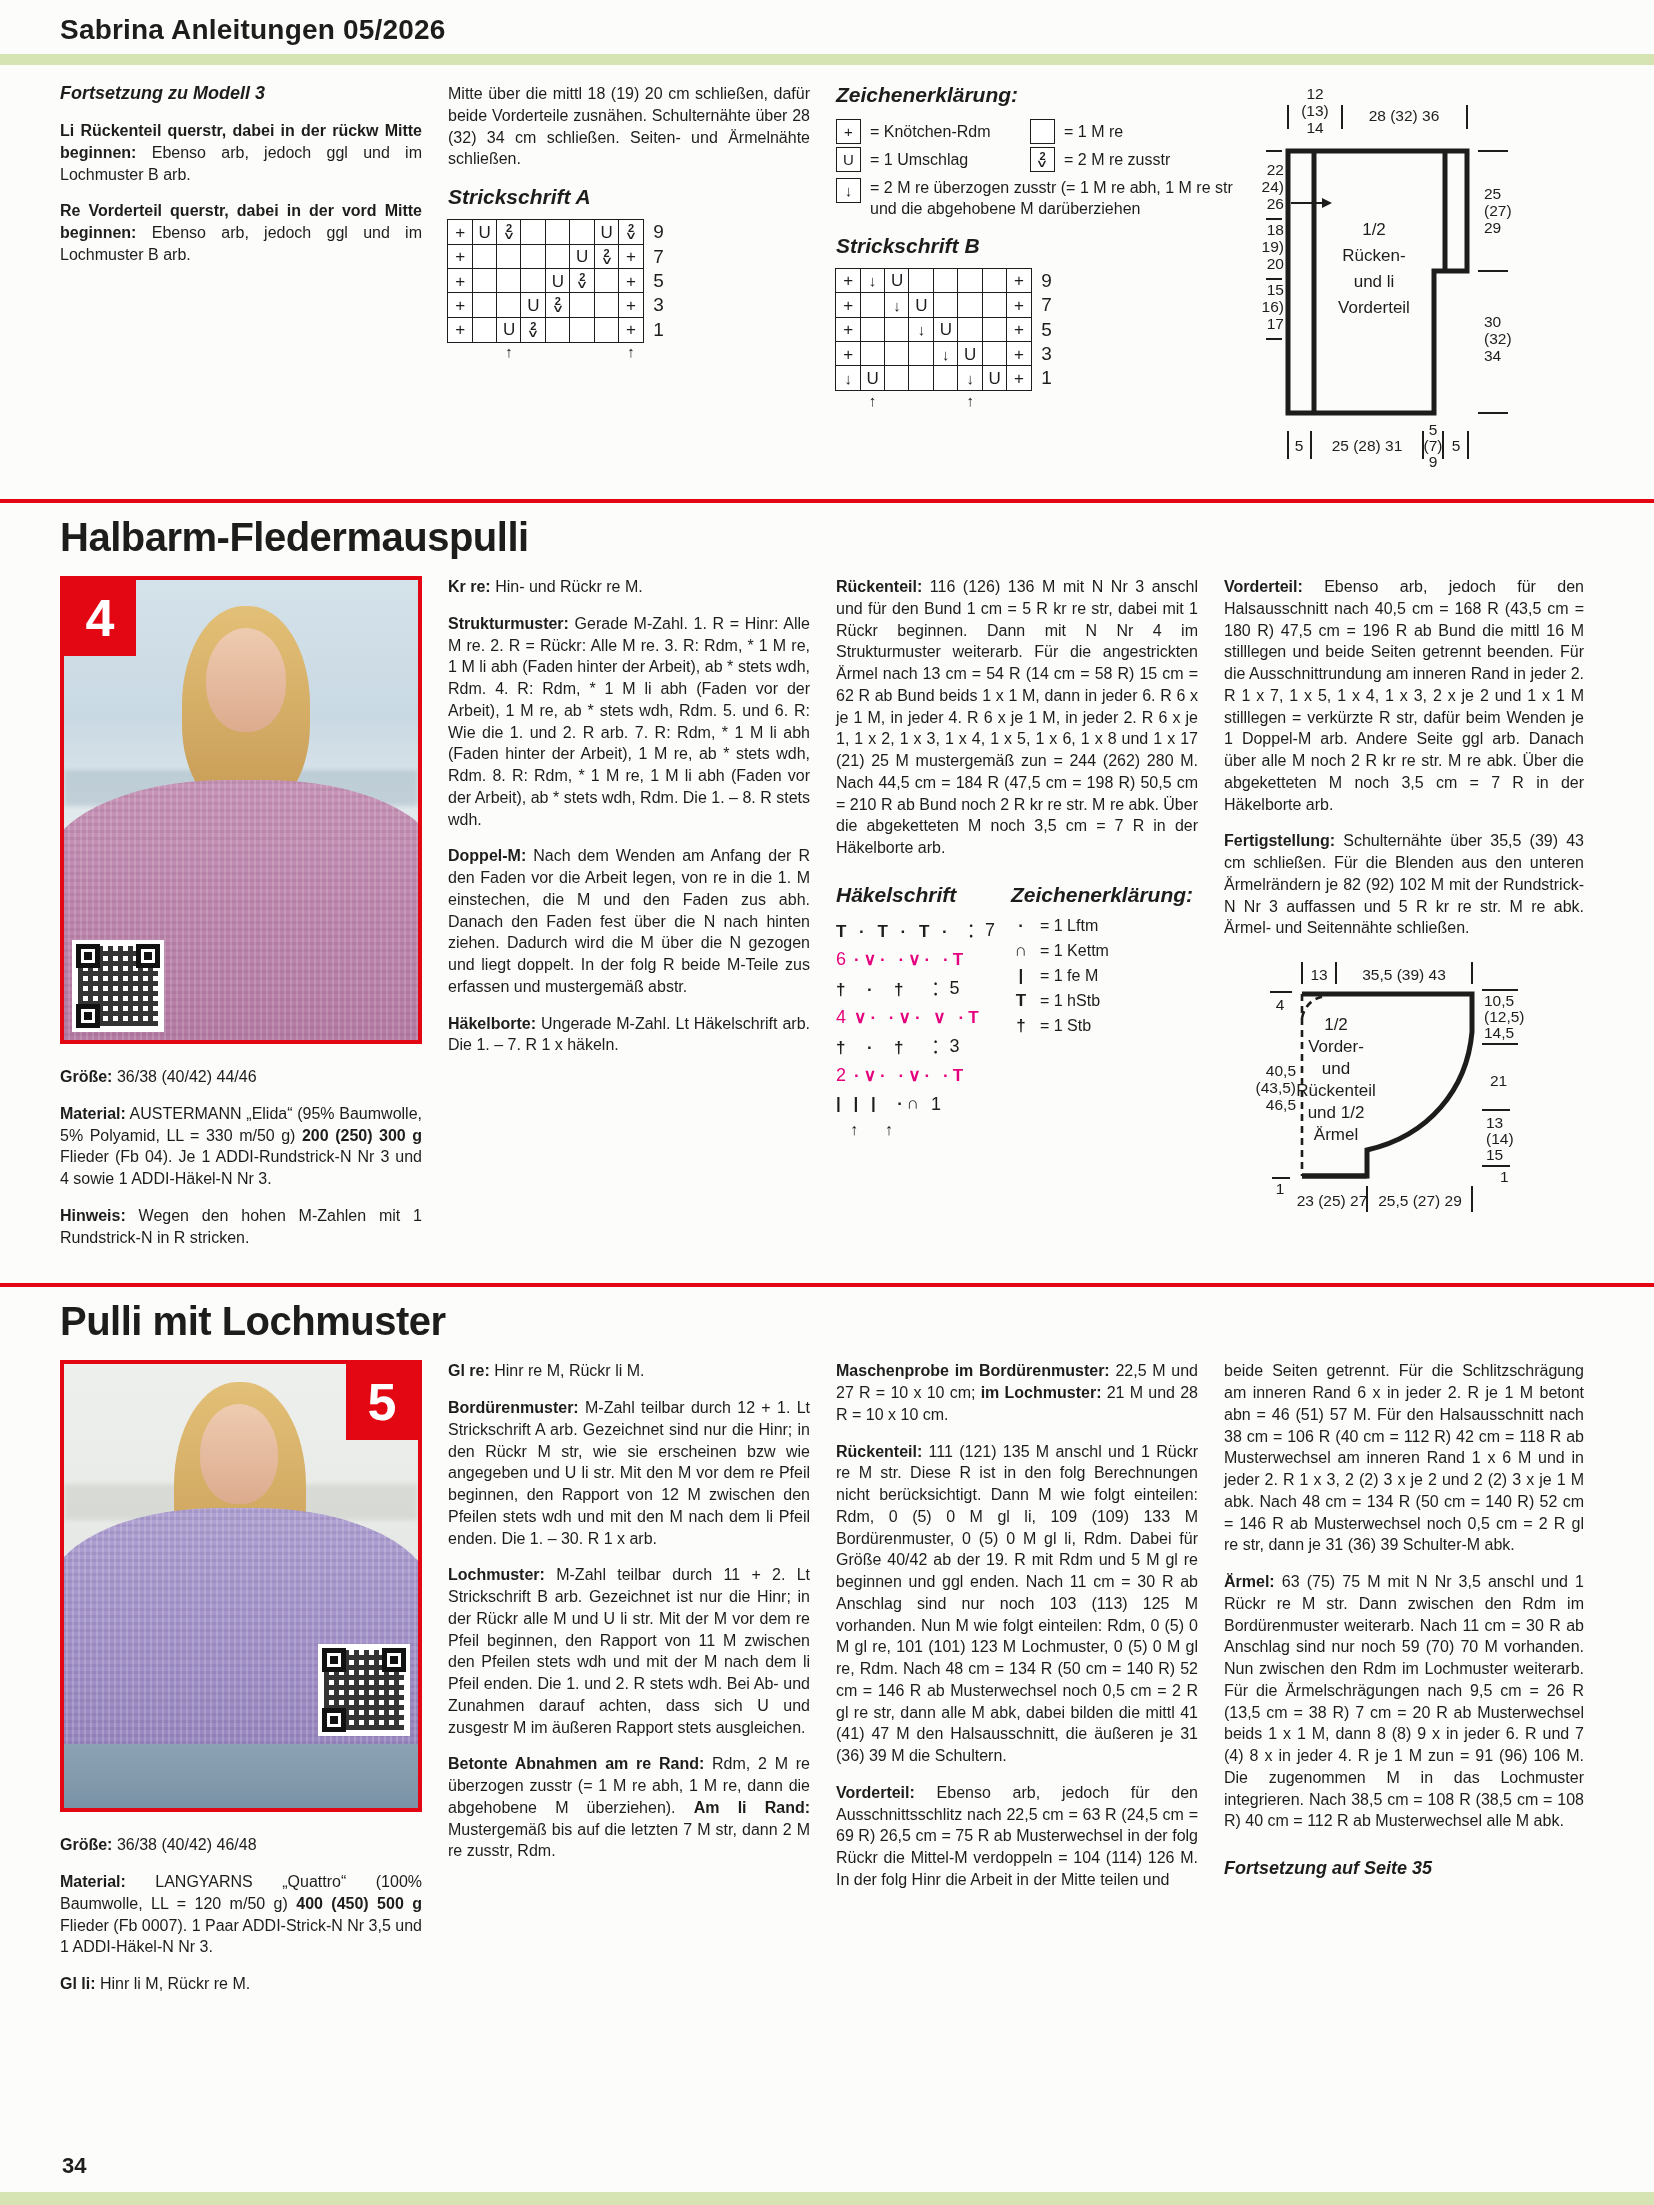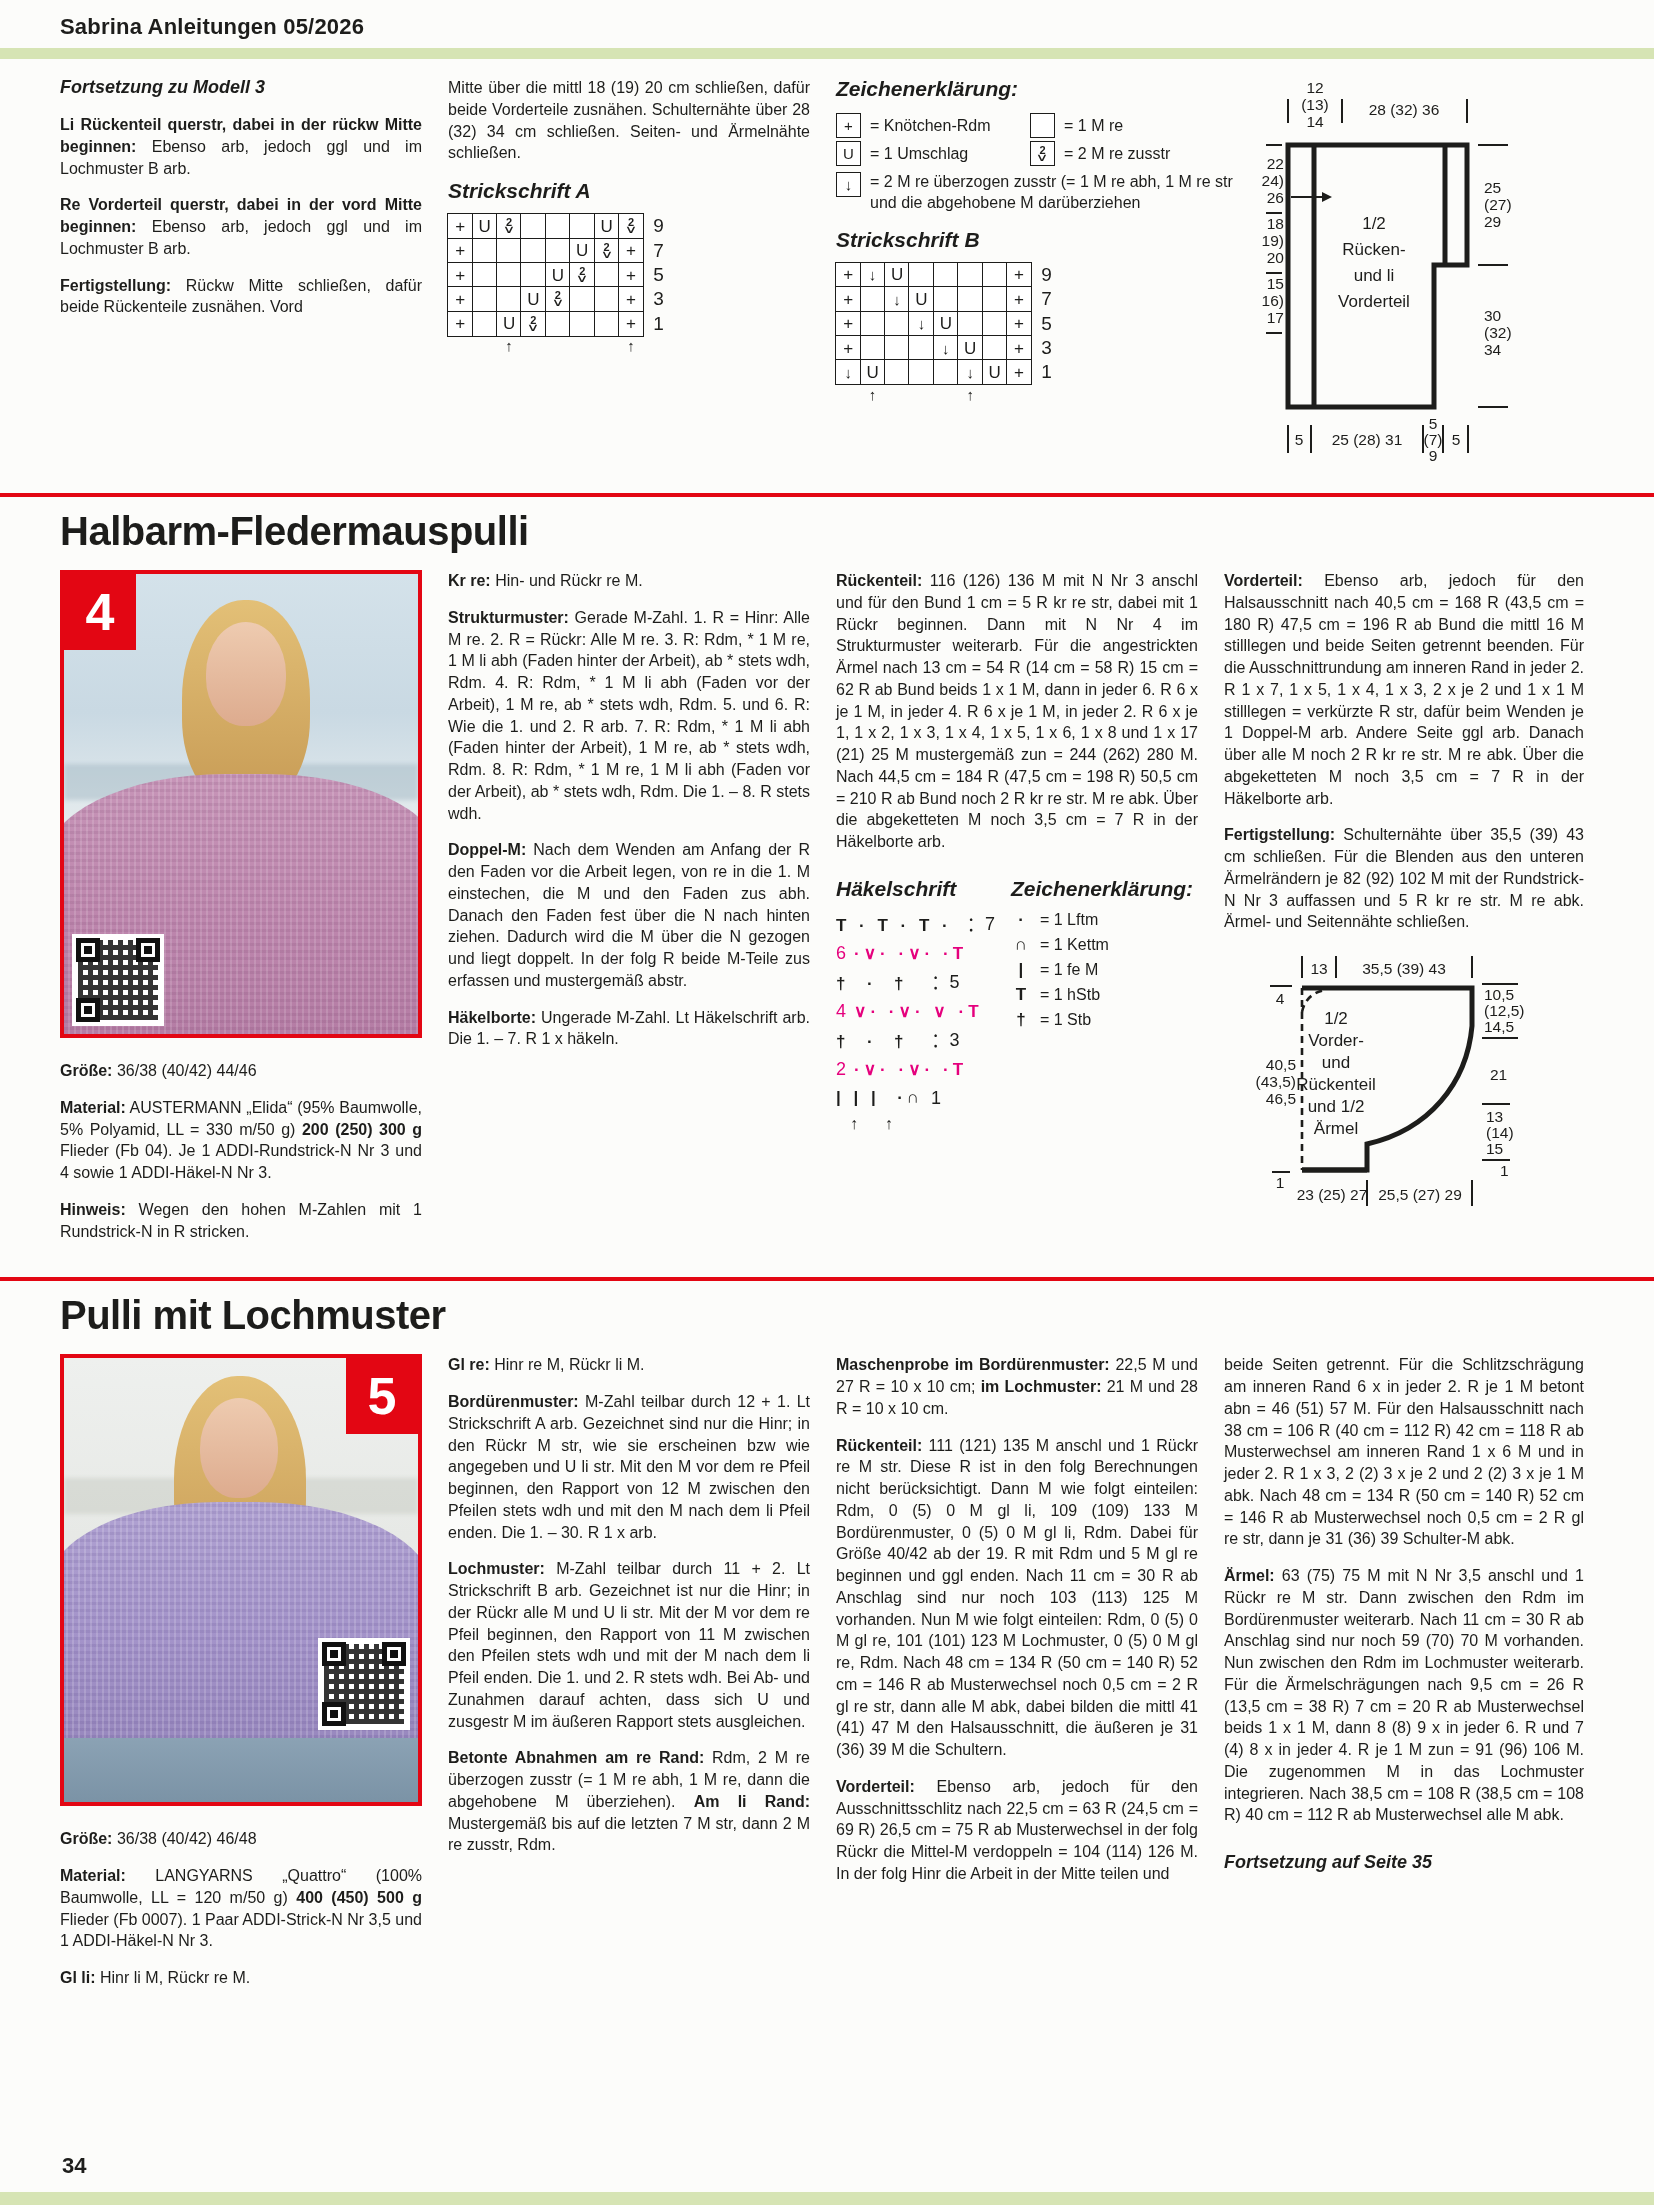--- a/index.html
+++ b/index.html
@@ -1,20 +1,20 @@
 <!DOCTYPE html>
 <html><head>
 <meta charset="utf-8">
 <style>
   *{margin:0;padding:0;box-sizing:border-box}
   html,body{background:#9a9a9a}
   .page{position:relative;width:1654px;height:2205px;margin:0 auto;background:#fcfcfa;
         color:#1d1d1b;font-family:"Liberation Sans",sans-serif;overflow:hidden;padding:14px 60px 0}
   
-  .hdr-title{font-size:22px;font-weight:bold;letter-spacing:.2px}
+  .hdr-title{font-size:28px;font-weight:bold;letter-spacing:.2px}
   .greenbar{height:11px;background:#d6e4b4;margin:8px -60px 0}
   
   .row{display:flex;gap:26px;margin-top:18px}
   .col{width:362px;flex:0 0 auto}
   .p{font-size:16px;line-height:1.36;text-align:justify;margin-bottom:15px}
   .p b{font-weight:bold}
   .ihead{font-style:italic;font-weight:bold;font-size:21px;margin:14px 0 9px}
   .ihead.first{margin-top:0}
   .contnote{font-style:italic;font-weight:bold;font-size:18px;margin-bottom:16px}
   .secrule{height:4px;background:#e30613;margin:20px -60px 0}
@@ -93,21 +93,20 @@
 <div class="page">
 
   <div class="hdr-title">Sabrina Anleitungen 05/2026</div>
   <div class="greenbar"></div>
 
   <div class="row">
     <div class="col">
       <div class="contnote">Fortsetzung zu Modell 3</div>
       <p class="p"><b>Li Rückenteil querstr, dabei in der rückw Mitte beginnen:</b><span> Ebenso arb, jedoch ggl und im Lochmuster B arb.</span></p>
       <p class="p"><b>Re Vorderteil querstr, dabei in der vord Mitte beginnen:</b><span> Ebenso arb, jedoch ggl und im Lochmuster B arb.</span></p>
-      <p class="p"><b>Fertigstellung:</b><span> Rückw Mitte schließen, dafür beide Rückenteile zusnähen. Vord</span></p>
     </div>
     <div class="col">
       <p class="p">Mitte über die mittl 18 (19) 20 cm schließen, dafür beide Vorderteile zusnähen. Schulternähte über 28 (32) 34 cm schließen. Seiten- und Ärmelnähte schließen.</p>
       <div class="ihead">Strickschrift A</div>
       <div class="kchart"><div class="krow">
             <div class="kcell">
               <span>+</span>
             </div>
             <div class="kcell">
               <span>U</span>

